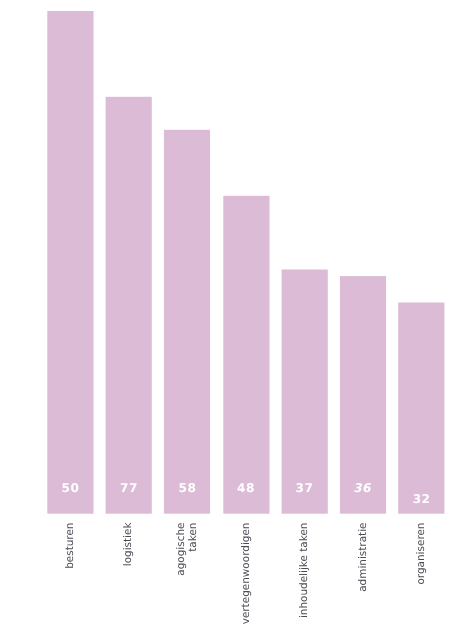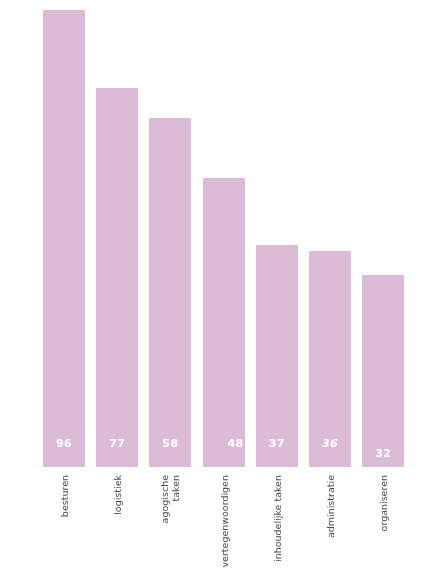--- a/index.html
+++ b/index.html
@@ -108,33 +108,33 @@
 
 <div id="chart-root">
 
   <div id="y-axis-title">
     <span class="ytext">N organisaties</span>
   </div>
 
   <div id="plot-area">
       <div class="bar-col" style="left: 0px;">
         <div class="bar" style="height: 457px; background: rgb(220, 187, 214);"></div>
-        <div class="bar-value" style="bottom: 17px; color: rgb(255, 255, 255);">96</div>
+        <div class="bar-value" style="bottom: 17px; color: rgb(255, 255, 255);">50</div>
       </div>
       <div class="bar-col" style="left: 53.2px;">
         <div class="bar" style="height: 378.829px; background: rgb(220, 187, 214);"></div>
         <div class="bar-value" style="bottom: 17px; color: rgb(255, 255, 255);">77</div>
       </div>
       <div class="bar-col" style="left: 106.4px;">
         <div class="bar" style="height: 348.763px; background: rgb(220, 187, 214);"></div>
         <div class="bar-value" style="bottom: 17px; color: rgb(255, 255, 255);">58</div>
       </div>
       <div class="bar-col" style="left: 159.6px;">
         <div class="bar" style="height: 288.632px; background: rgb(220, 187, 214);"></div>
-        <div class="bar-value" style="bottom: 17px; color: rgb(255, 255, 255); padding-left: 12px;">48</div>
+        <div class="bar-value" style="bottom: 17px; color: rgb(255, 255, 255);">48</div>
       </div>
       <div class="bar-col" style="left: 212.8px;">
         <div class="bar" style="height: 222.487px; background: rgb(220, 187, 214);"></div>
         <div class="bar-value" style="bottom: 17px; color: rgb(255, 255, 255);">37</div>
       </div>
       <div class="bar-col" style="left: 266px;">
         <div class="bar" style="height: 216.474px; background: rgb(220, 187, 214);"></div>
         <div class="bar-value" style="bottom: 17px; color: rgb(255, 255, 255); font-style: italic;">36</div>
       </div>
       <div class="bar-col" style="left: 319.2px;">

